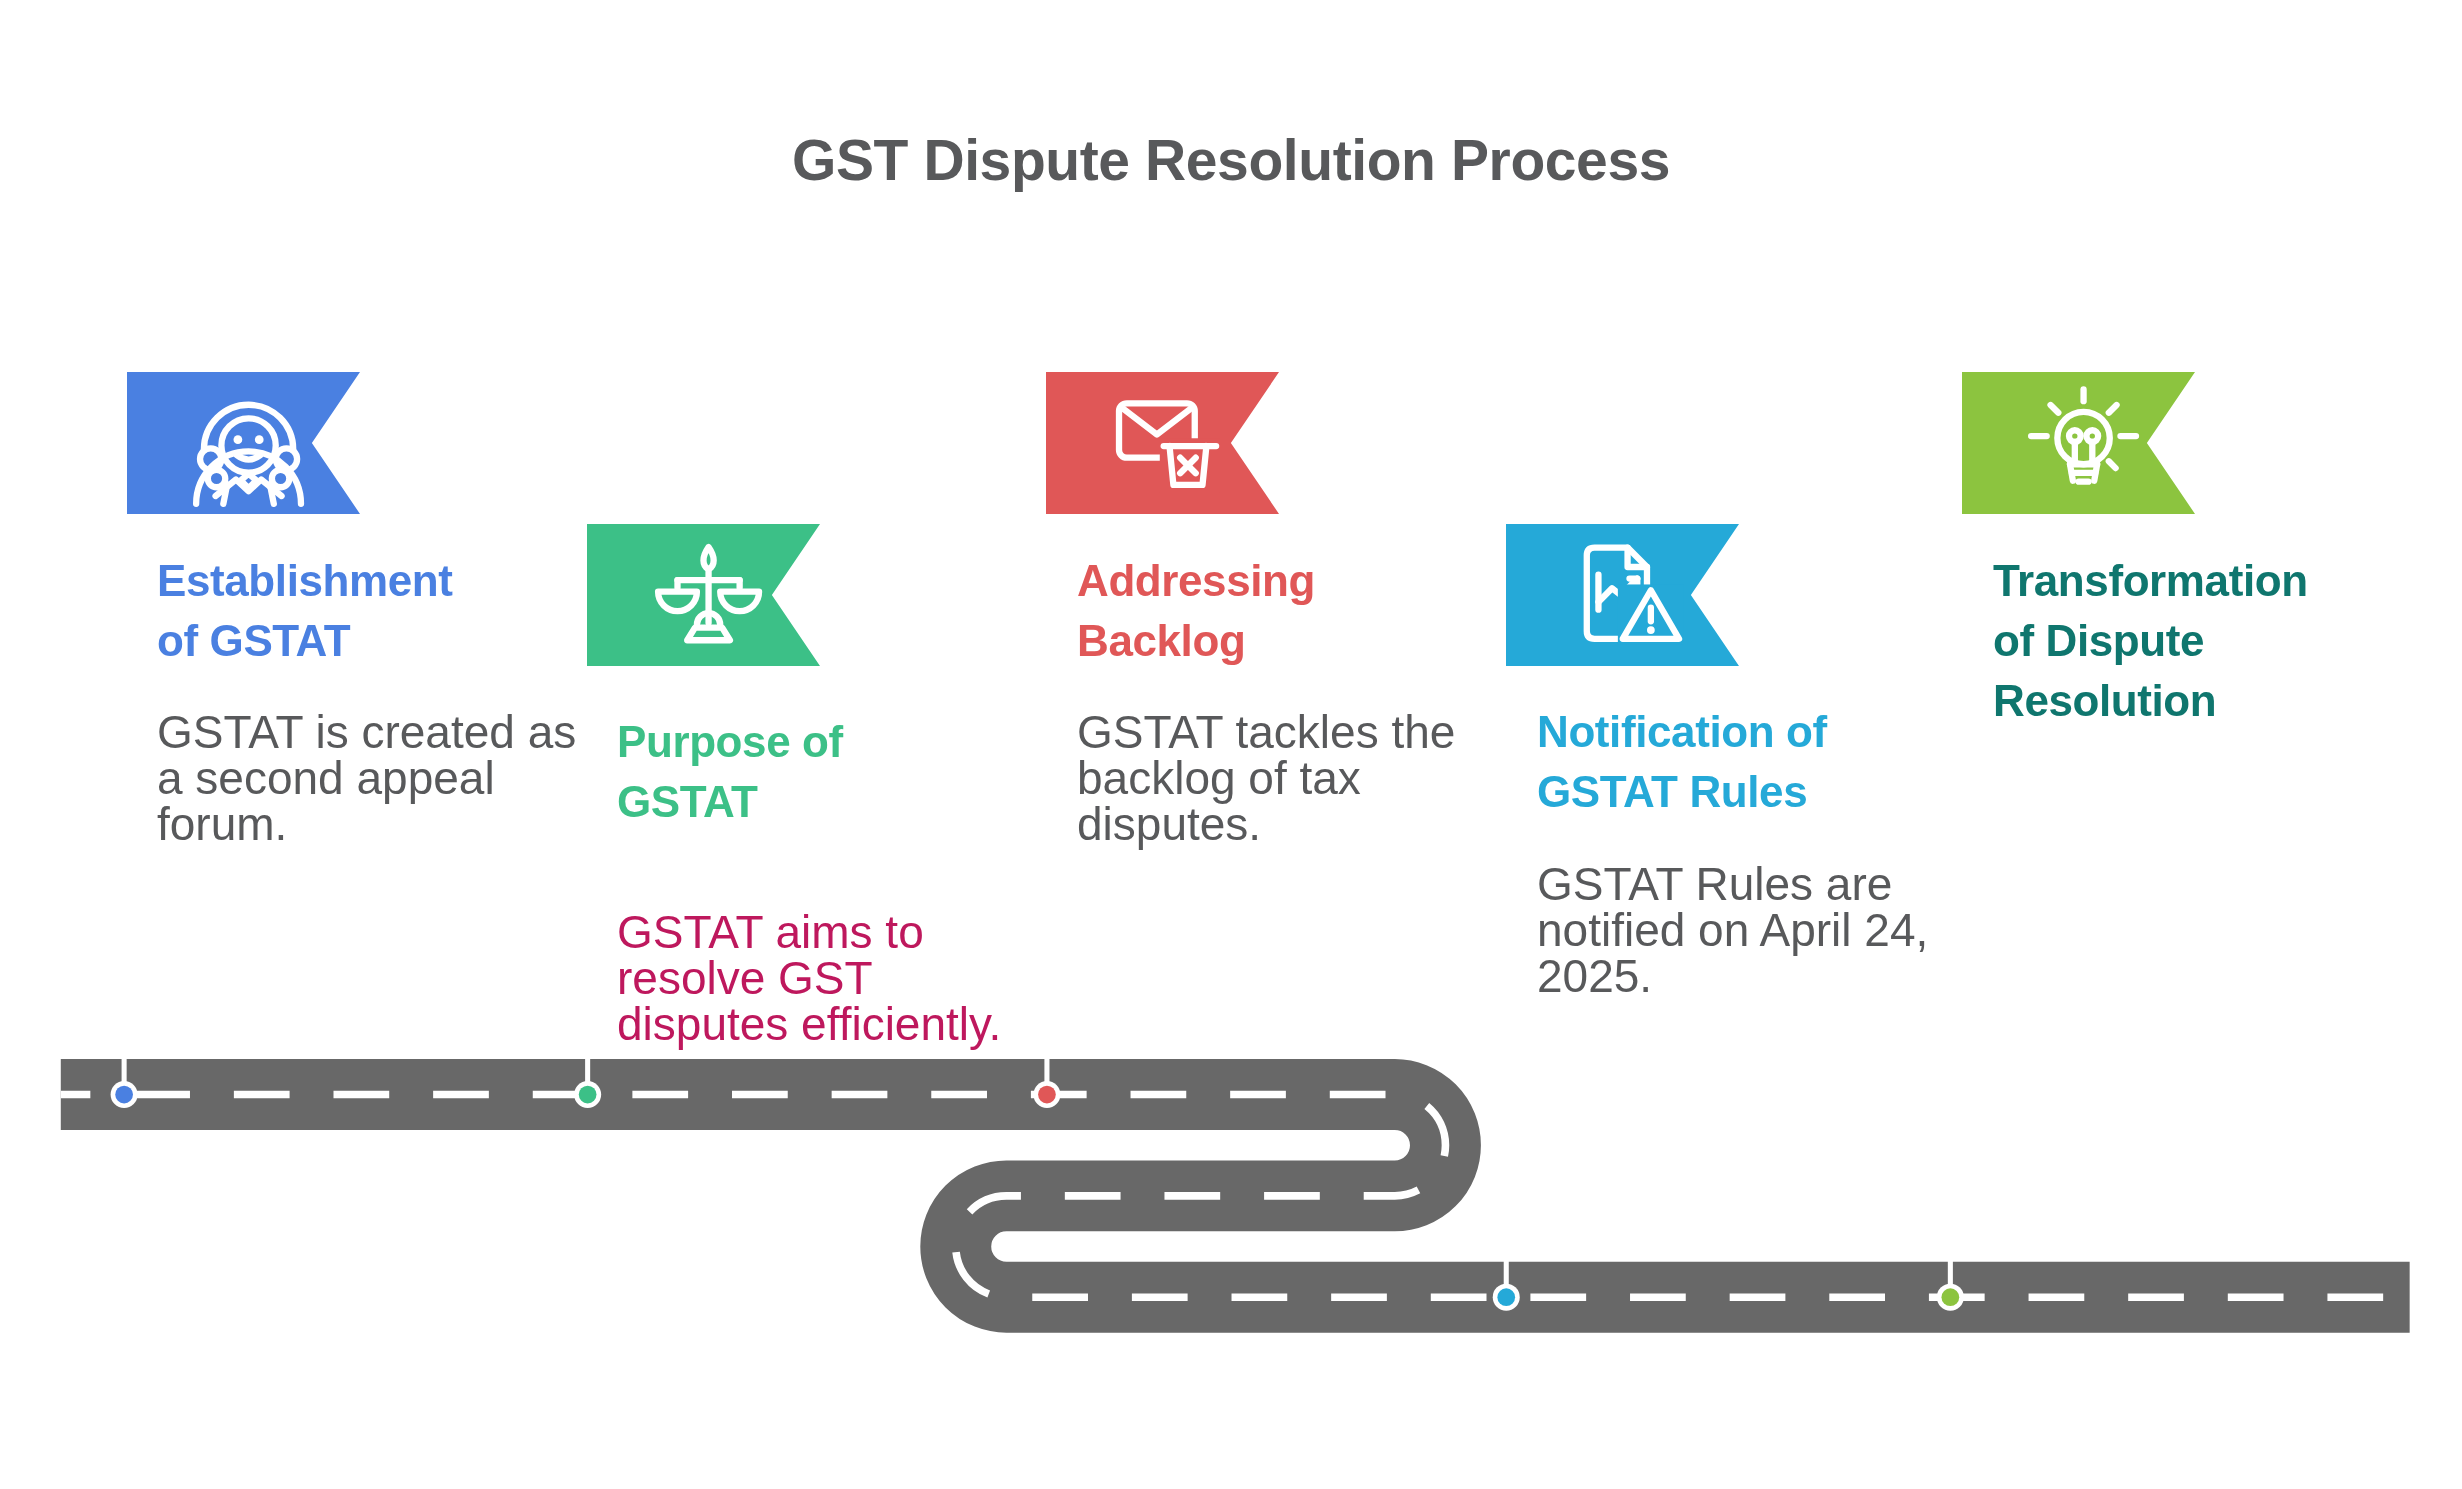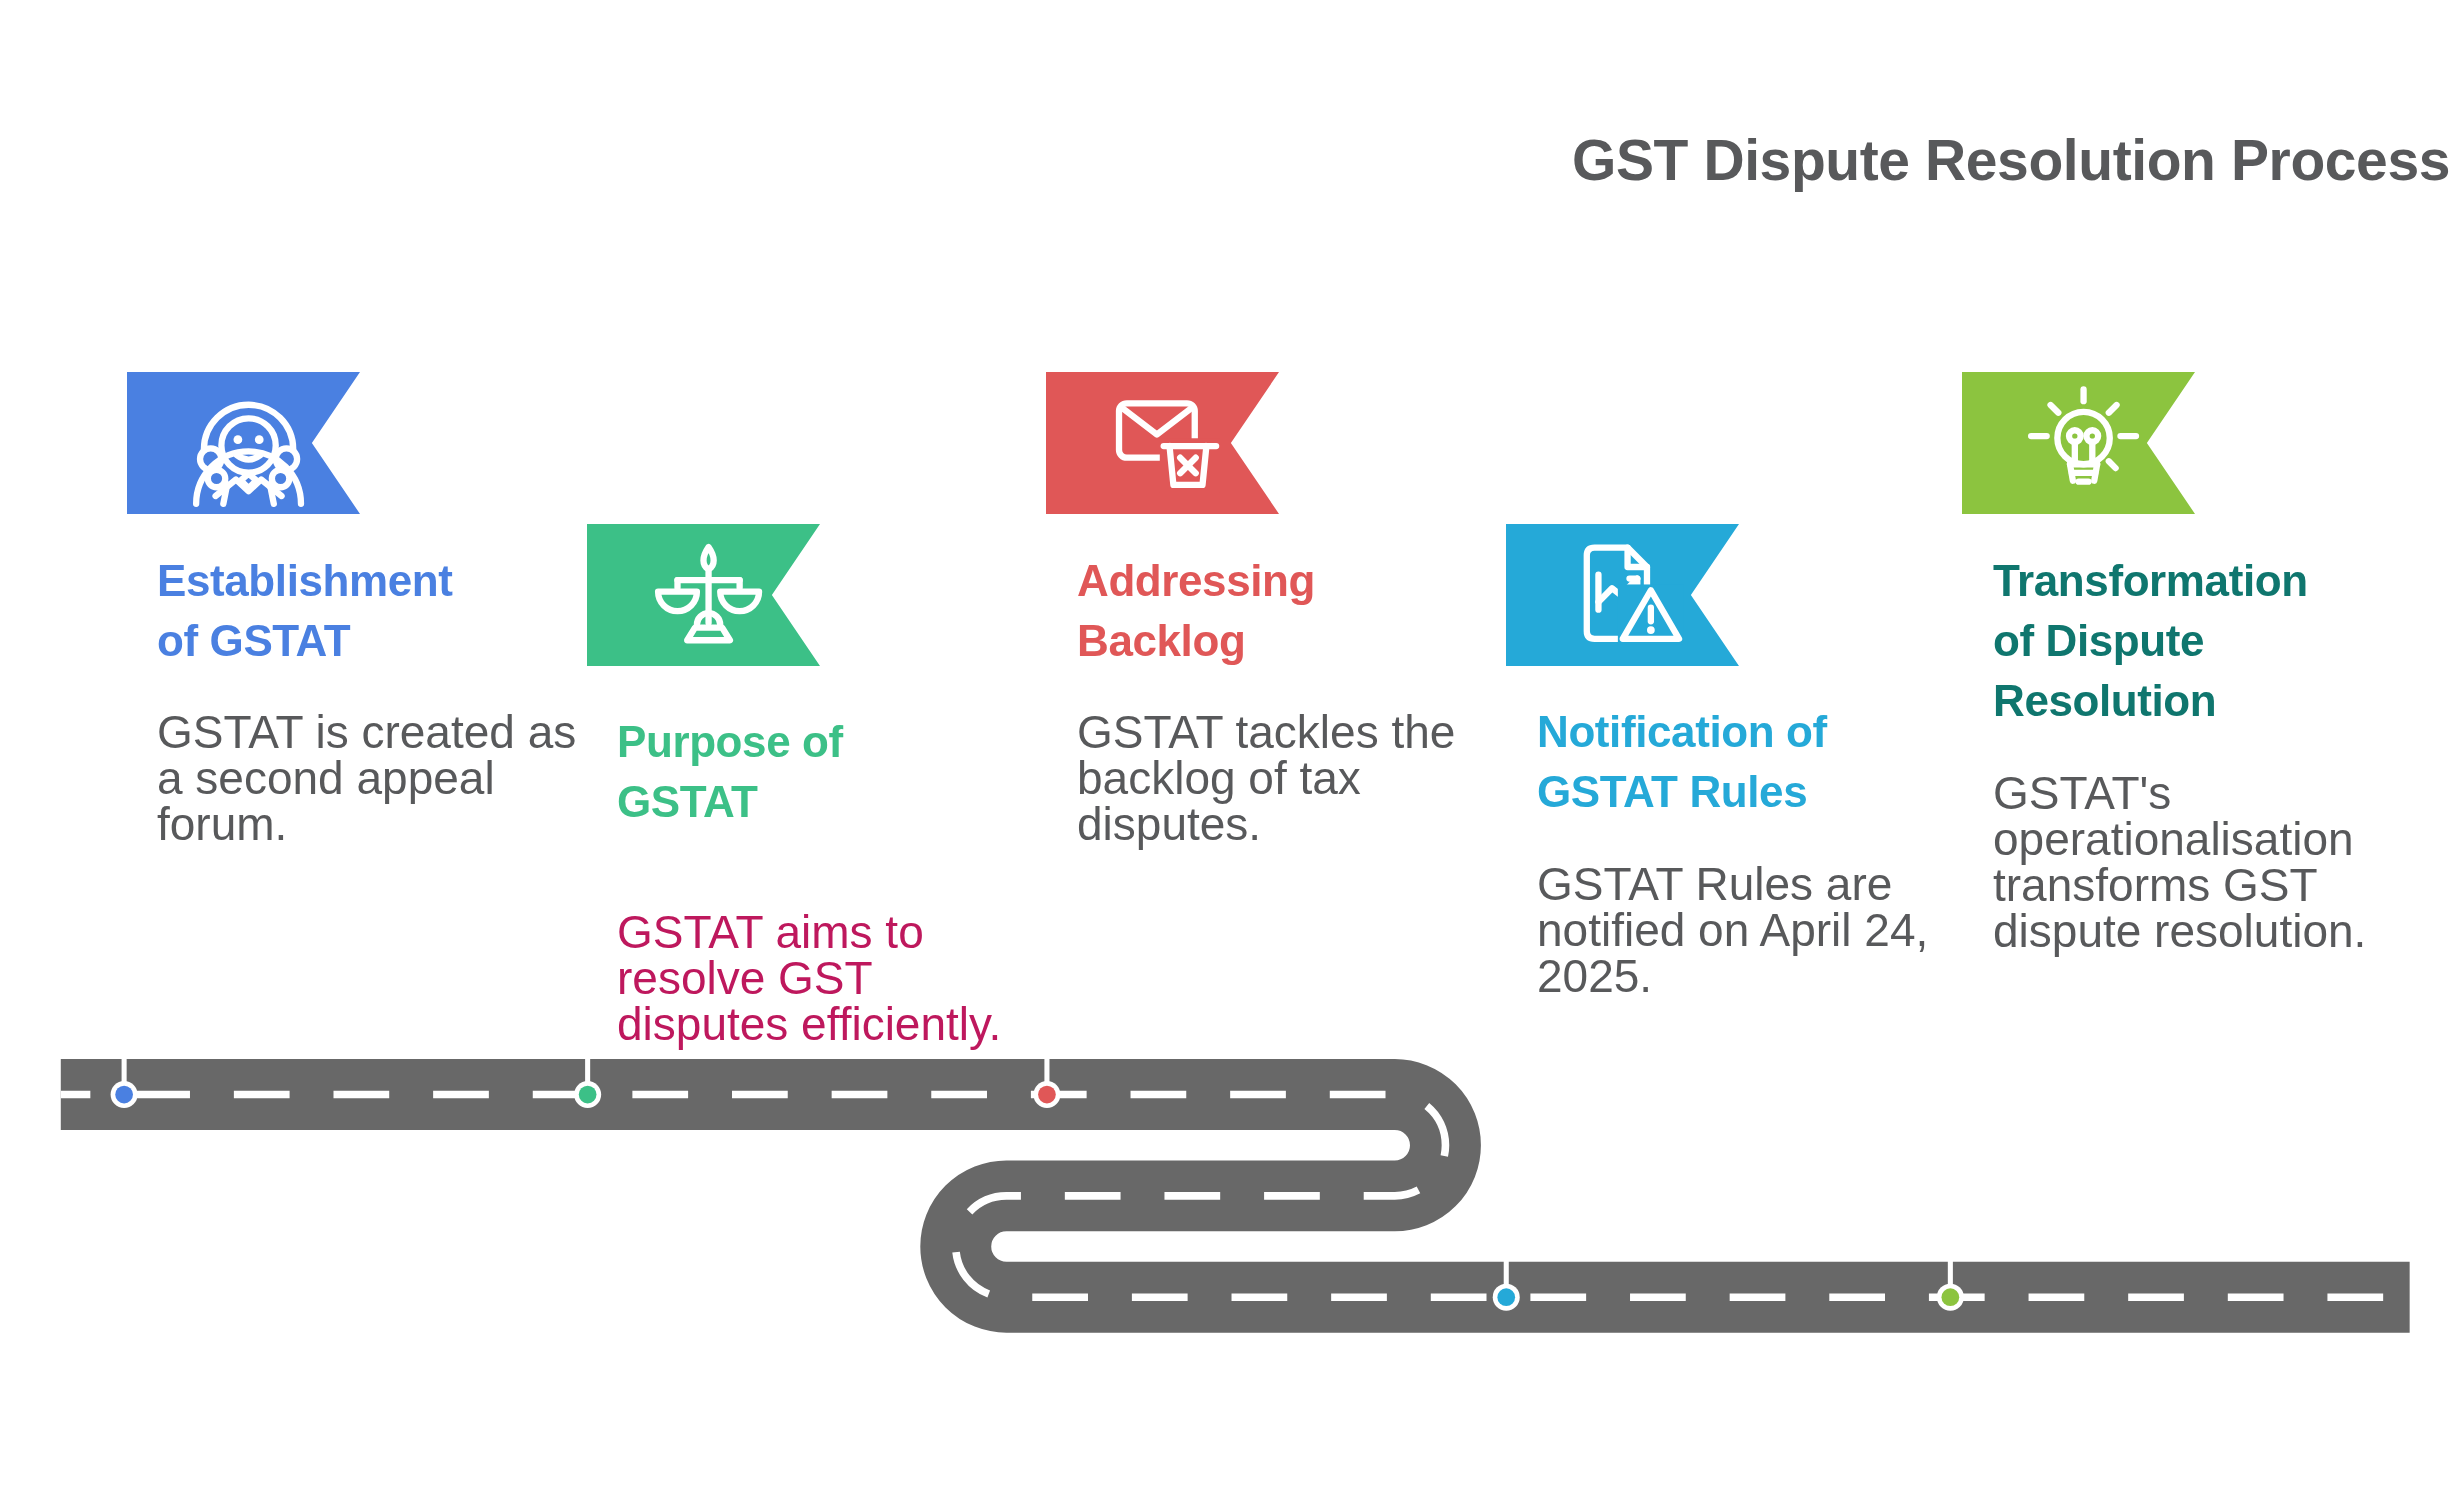--- a/index.html
+++ b/index.html
@@ -1,21 +1,21 @@
 <!DOCTYPE html>
 <html style="font-size:13.5px"><head>
 <meta charset="utf-8">
 <style>
   html,body{margin:0;padding:0;background:#ffffff;}
   .canvas{
     position:relative;width:2462px;height:1490px;background:#ffffff;
     font-family:"Liberation Sans",sans-serif;overflow:hidden;
   }
   .title{
-    position:absolute;left:0;right:12px;top:127px;text-align:right;
+    position:absolute;left:0;right:0;top:127px;text-align:center;
     font-size:57px;font-weight:700;letter-spacing:-0.4px;
   }
   .flag{position:absolute;display:block;}
   .heading{
     position:absolute;font-size:44px;font-weight:700;line-height:60px;
     letter-spacing:-0.4px;white-space:pre-line;
   }
   .desc{
     position:absolute;font-size:46px;line-height:46px;white-space:pre-line;
   }
@@ -123,24 +123,20 @@
       <path class="icon-stroke" d="M 26 20 L 34 28"></path>
       <path class="icon-stroke" d="M 94 20 L 86 28"></path>
       <path class="icon-stroke" d="M 6 52 H 22"></path>
       <path class="icon-stroke" d="M 98 52 H 114"></path>
       <path class="icon-stroke" d="M 86 78 L 93 85"></path>
     </g>
   </svg>
   <div class="heading" style="left: 1993px; top: 551px; color: #0f766e;">Transformation
 of Dispute
 Resolution</div>
-  <div class="desc" style="left: 1993px; top: 770px; color: rgb(88, 89, 91);">GSTAT's
-operationalisation
-transforms GST
-dispute resolution.</div>
 
   <svg class="road-svg" width="2462" height="1490" viewBox="0 0 2916 1764">
     <path d="M 72 1296 H 1652 A 60 60 0 0 1 1652 1416 H 1192 A 60 60 0 0 0 1192 1536 H 2854" fill="none" stroke-width="84" style="stroke: rgb(104, 104, 104);"></path>
     <path d="M 72 1296 H 1652 A 60 60 0 0 1 1652 1416 H 1192 A 60 60 0 0 0 1192 1536 H 2854" fill="none" stroke-width="9" stroke-dasharray="66 52" stroke-dashoffset="31" style="stroke: rgb(255, 255, 255);"></path>
 
     <g>
       <line x1="147" y1="1218" x2="147" y2="1296" stroke-width="6" style="stroke: rgb(255, 255, 255);"></line>
       <circle cx="147" cy="1296" r="16" style="fill: rgb(255, 255, 255);"></circle>
       <circle cx="147" cy="1296" r="10.5" style="fill: rgb(74, 128, 225);"></circle>
     </g>

